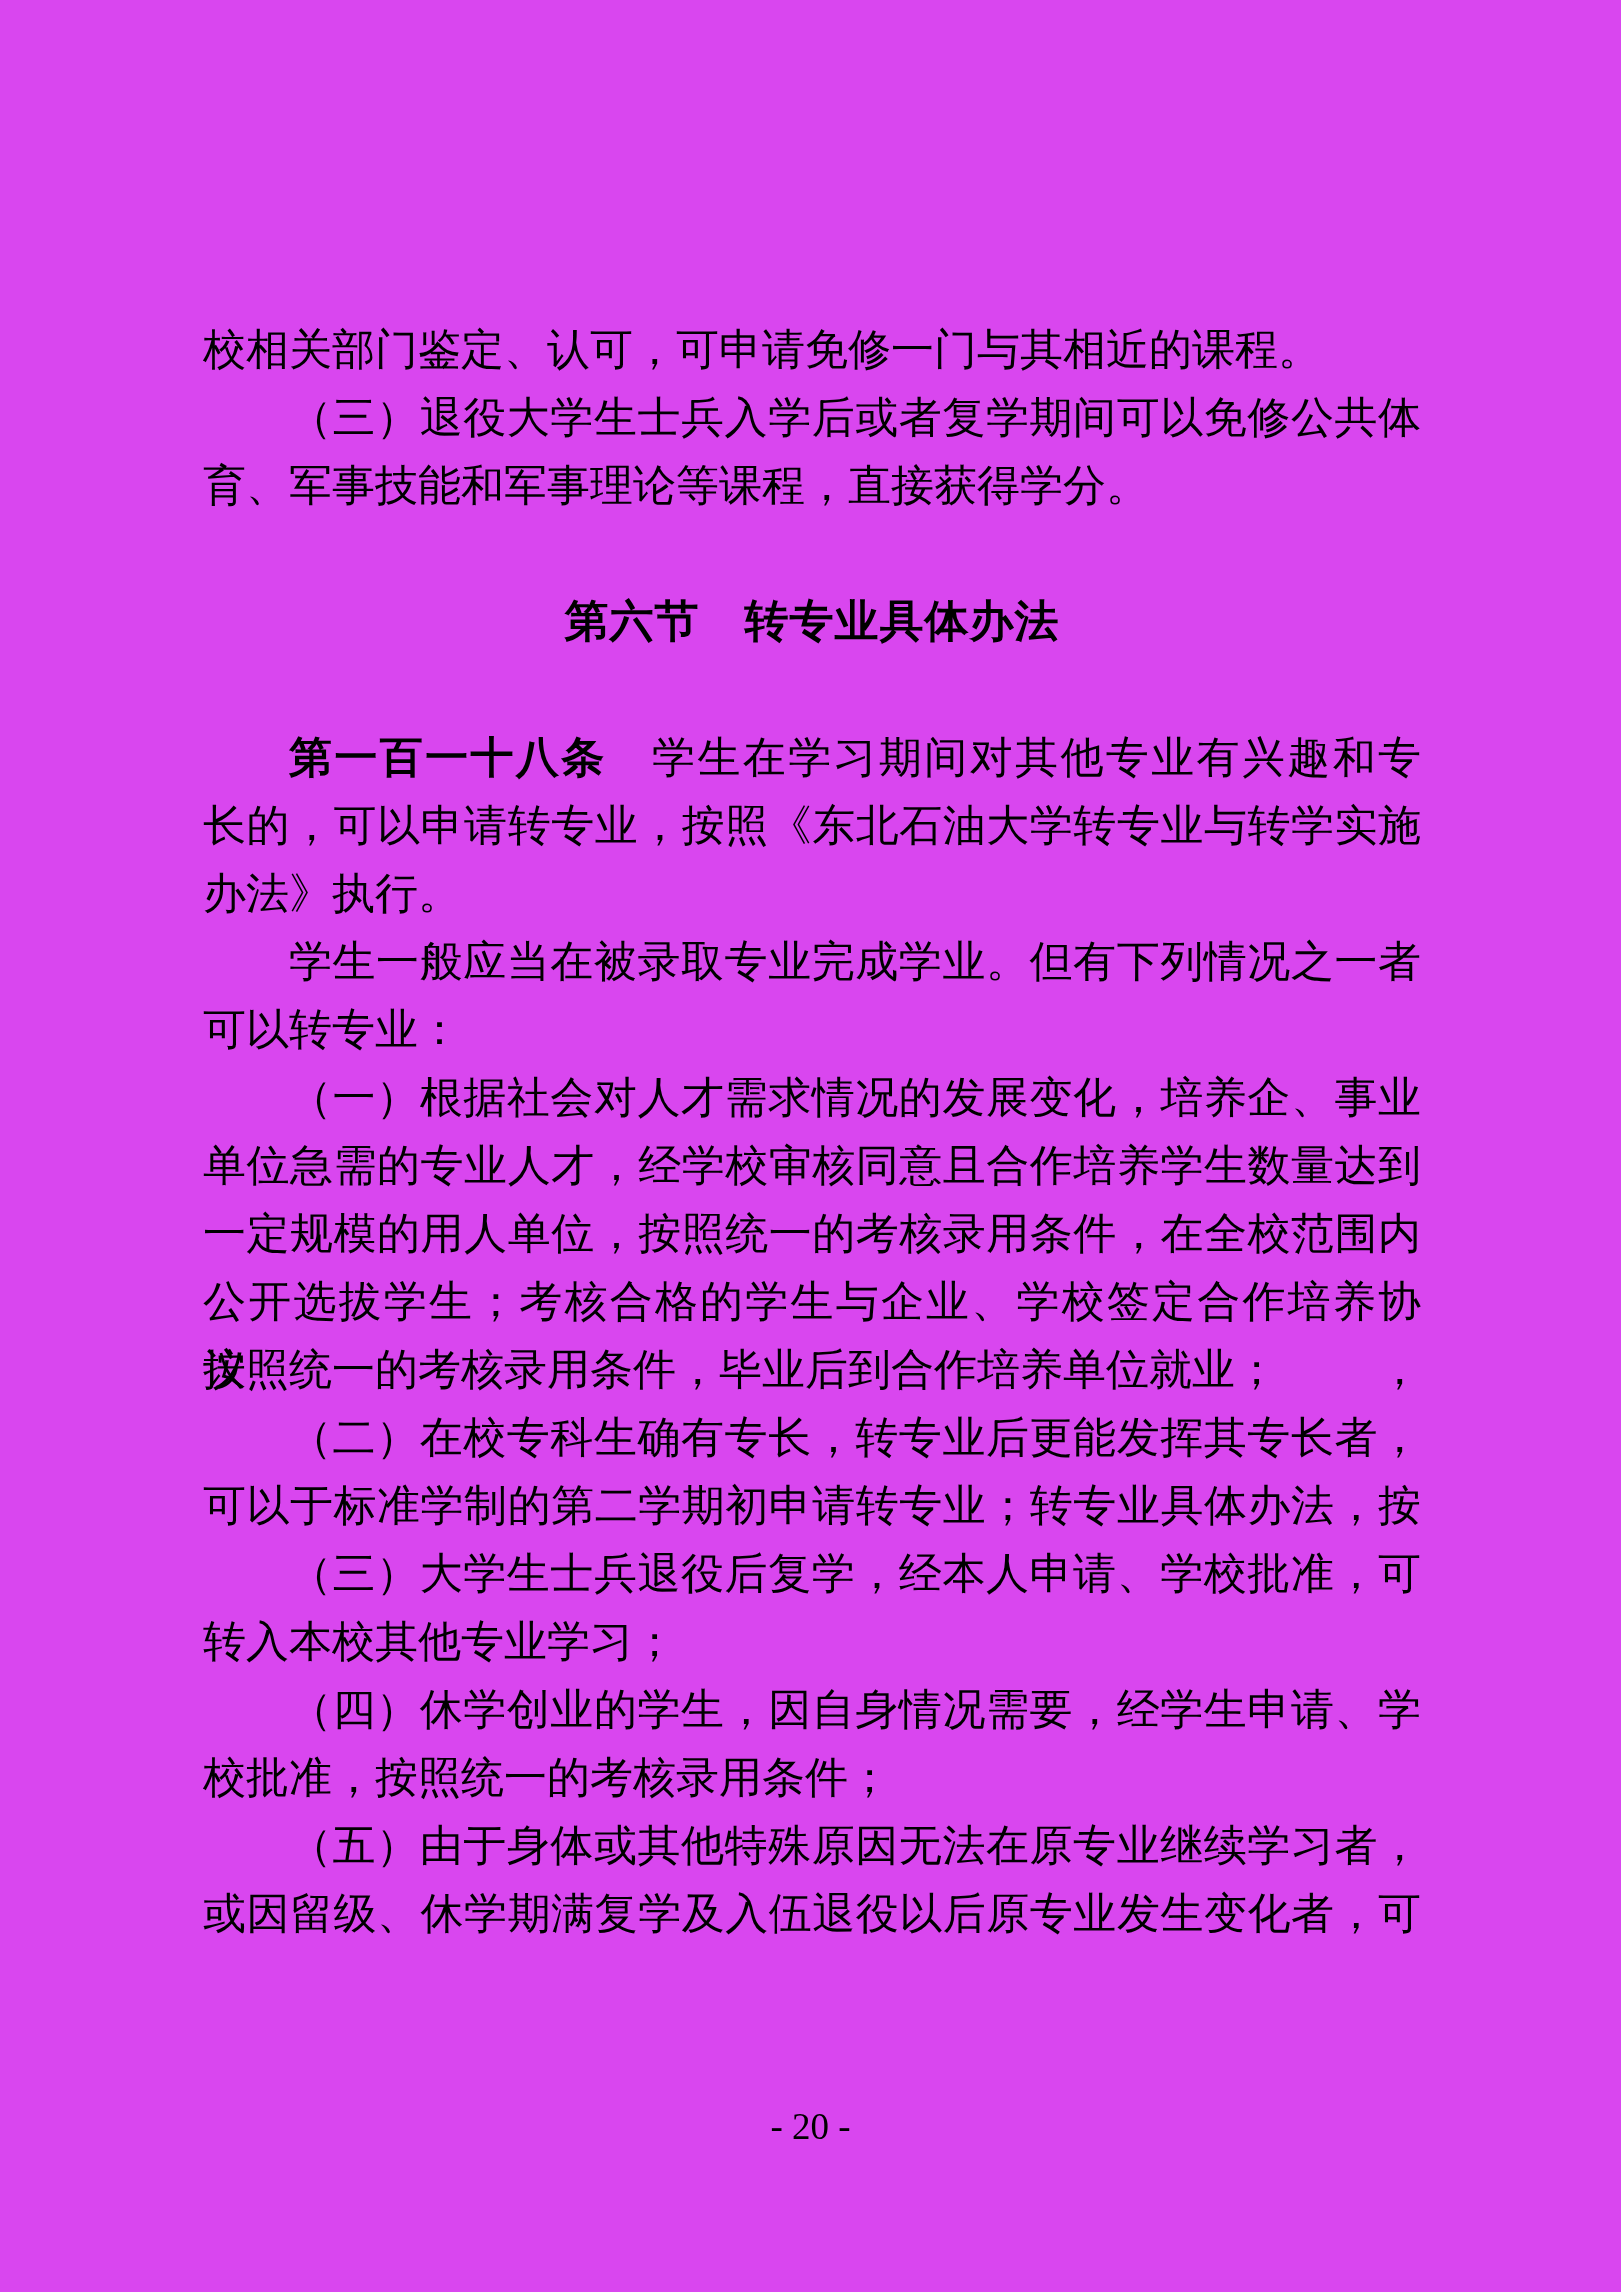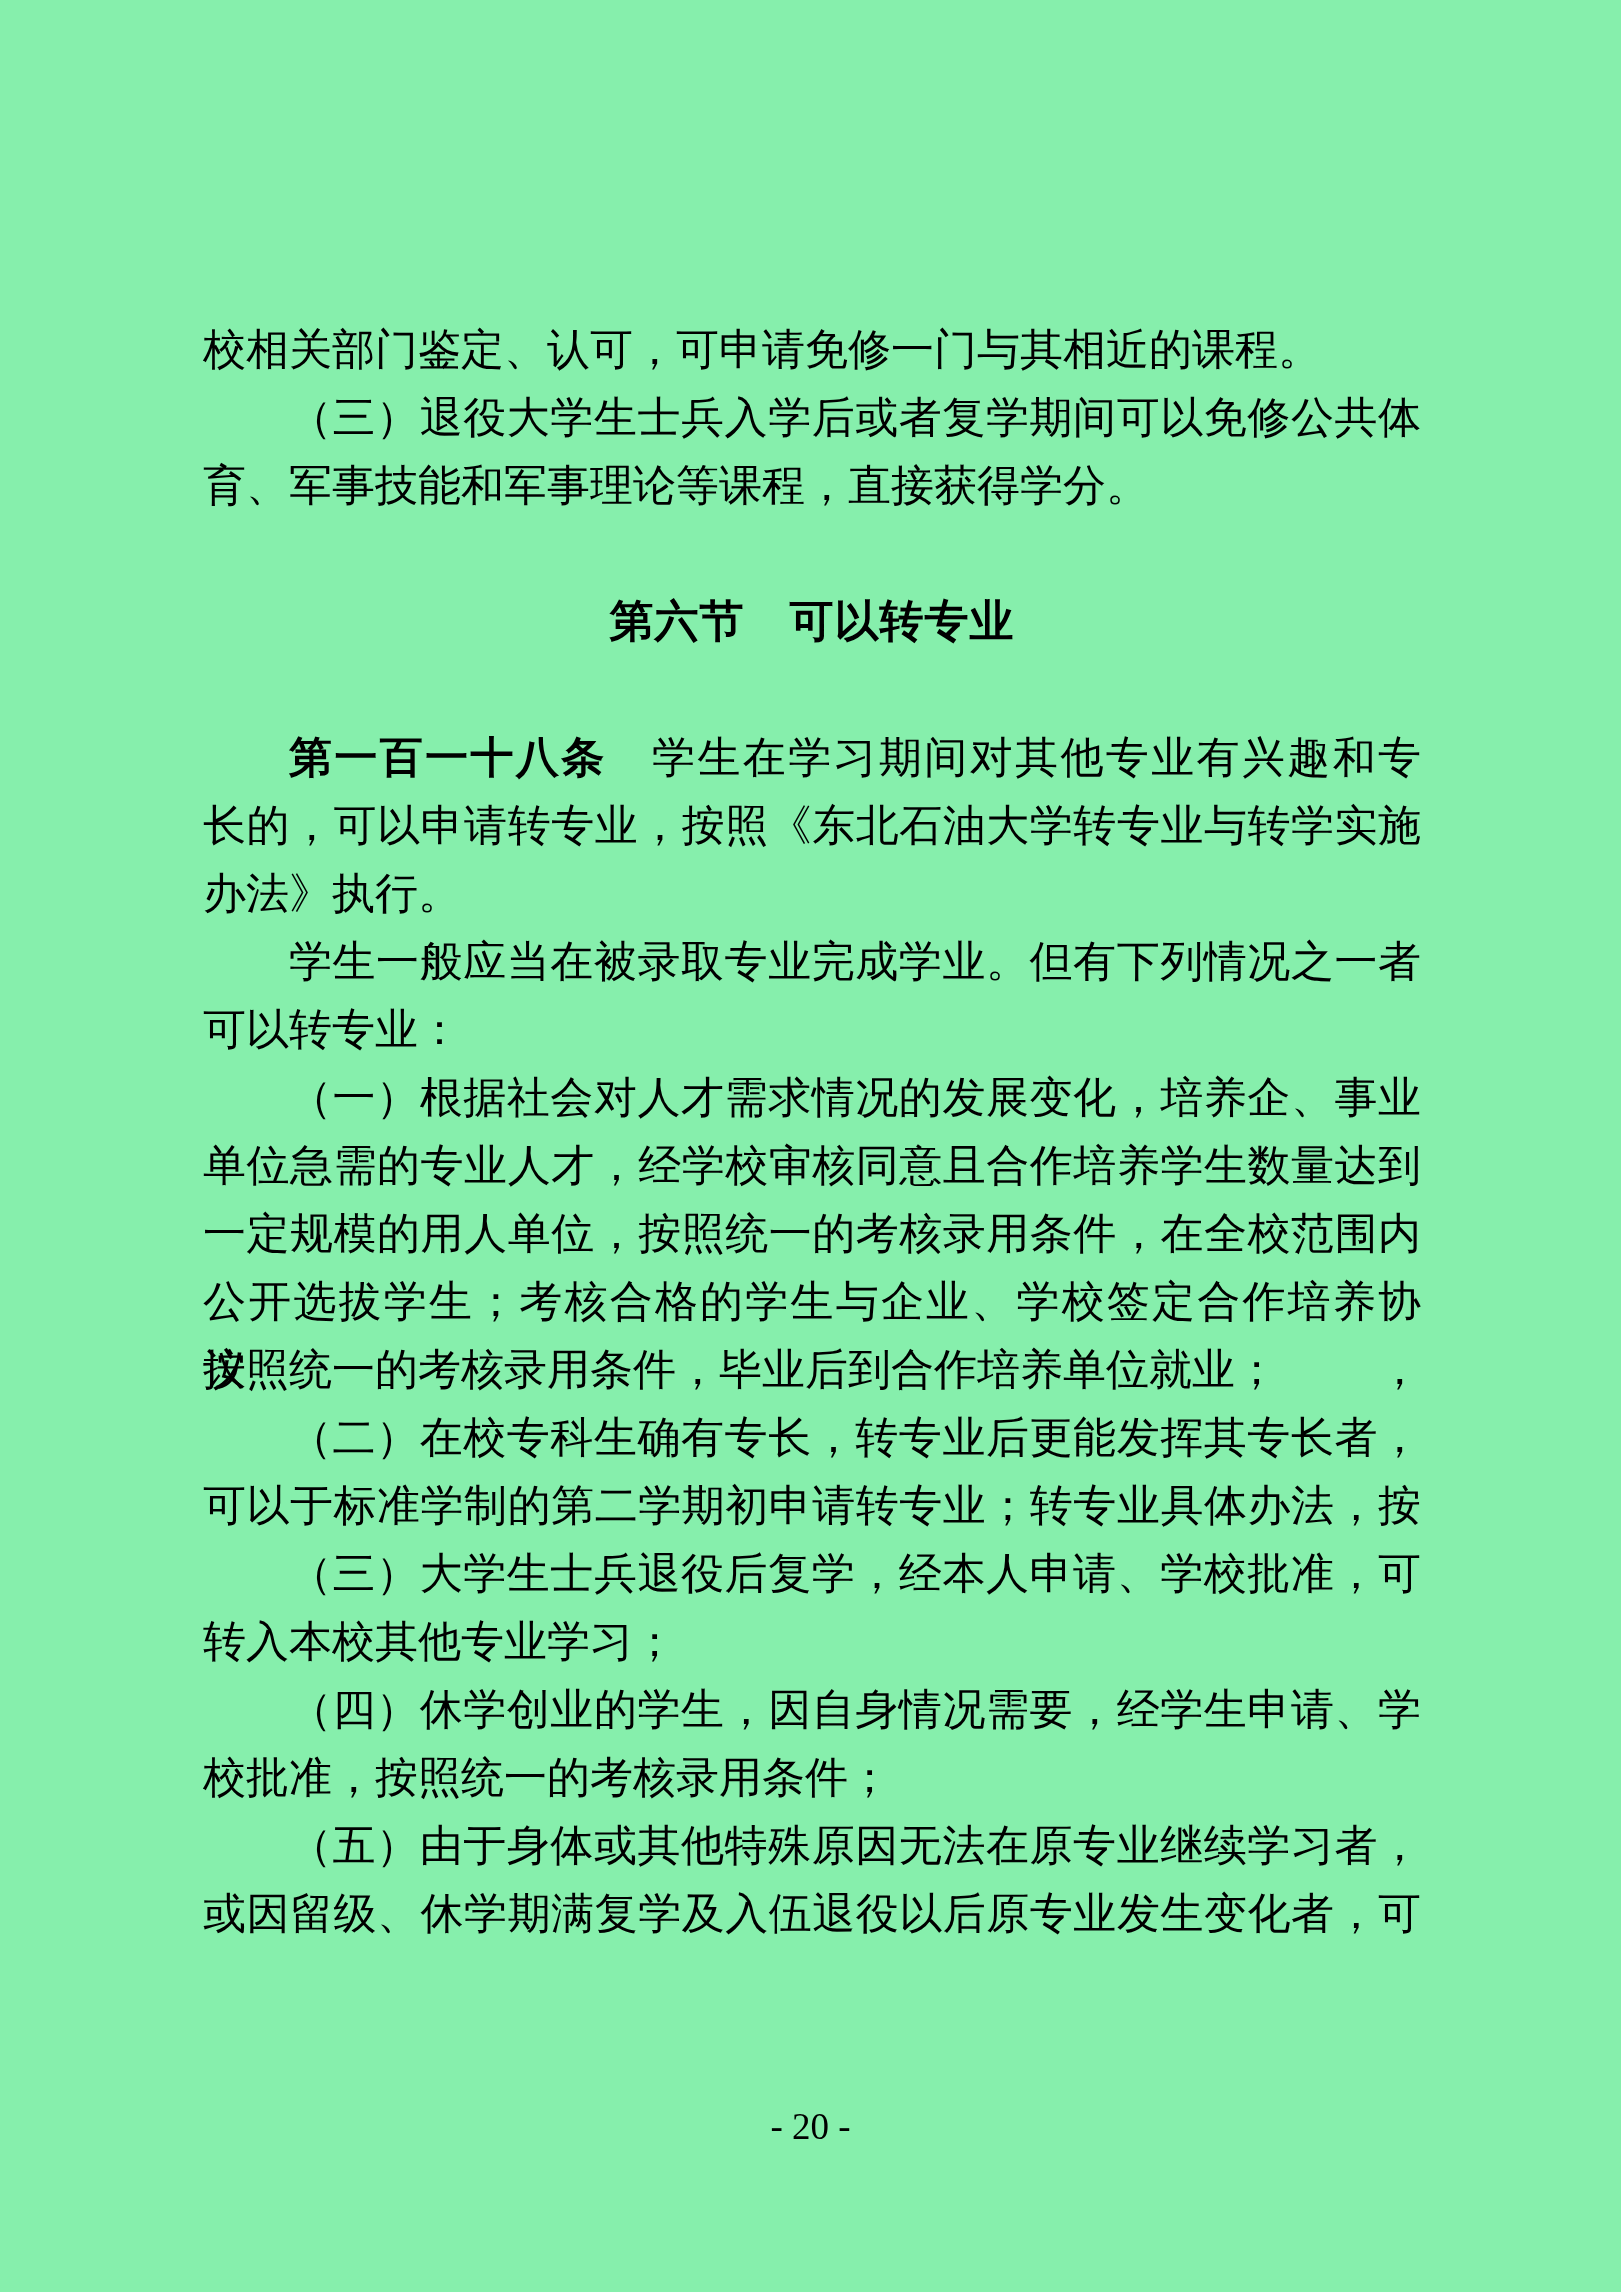--- a/index.html
+++ b/index.html
@@ -4,21 +4,21 @@
 <style>
   html, body {
     margin: 0;
     padding: 0;
     background: #ffffff;
   }
   .page {
     position: relative;
     width: 1621px;
     height: 2293px;
-    background: #86efac;
+    background: #d946ef;
     color: #000000;
     font-family: "Liberation Serif", "DejaVu Serif", serif;
     overflow: hidden;
   }
   .text-block {
     position: absolute;
     left: 203px;
     top: 316px;
     width: 1218px;
   }
@@ -67,21 +67,21 @@
 </style>
 </head>
 <body>
 
 <div class="page">
   <div class="text-block">
       <div class="line body"><span>校相关部门鉴定、认可，可申请免修一门与其相近的课程。</span></div>
       <div class="line body indent full"><span>（三）退役大学生士兵入学后或者复学期间可以免修公共体</span></div>
       <div class="line body"><span>育、军事技能和军事理论等课程，直接获得学分。</span></div>
       <div class="line blank"></div>
-      <div class="line heading"><span>第六节　可以转专业</span></div>
+      <div class="line heading"><span>第六节　转专业具体办法</span></div>
       <div class="line blank"></div>
       <div class="line body indent full"><span class="bold">第一百一十八条</span><span>　学生在学习期间对其他专业有兴趣和专</span></div>
       <div class="line body full"><span>长的，可以申请转专业，按照《东北石油大学转专业与转学实施</span></div>
       <div class="line body"><span>办法》执行。</span></div>
       <div class="line body indent full"><span>学生一般应当在被录取专业完成学业。但有下列情况之一者</span></div>
       <div class="line body"><span>可以转专业：</span></div>
       <div class="line body indent full"><span>（一）根据社会对人才需求情况的发展变化，培养企、事业</span></div>
       <div class="line body full"><span>单位急需的专业人才，经学校审核同意且合作培养学生数量达到</span></div>
       <div class="line body full"><span>一定规模的用人单位，按照统一的考核录用条件，在全校范围内</span></div>
       <div class="line body full"><span>公开选拔学生；考核合格的学生与企业、学校签定合作培养协议，</span></div>

